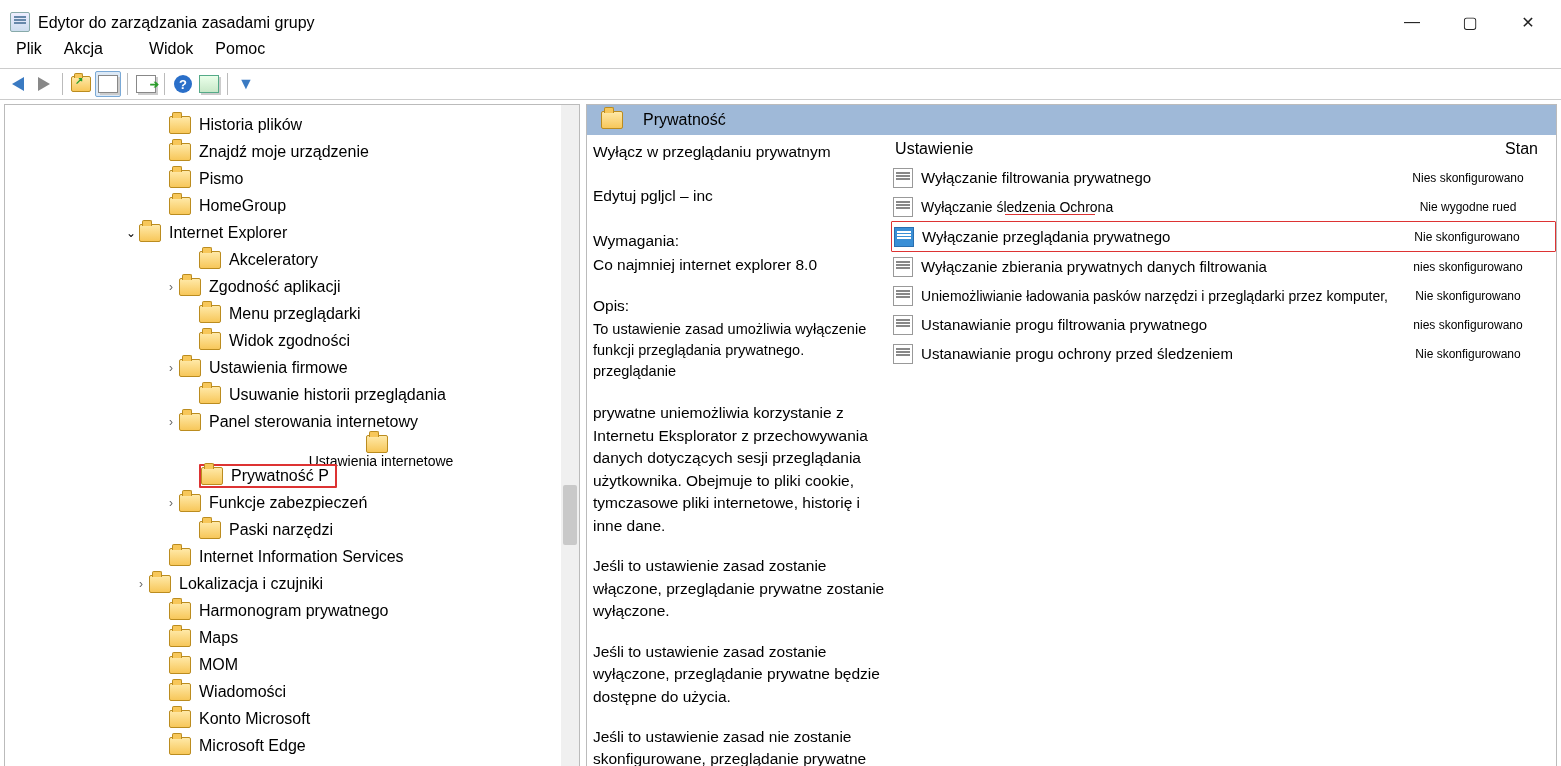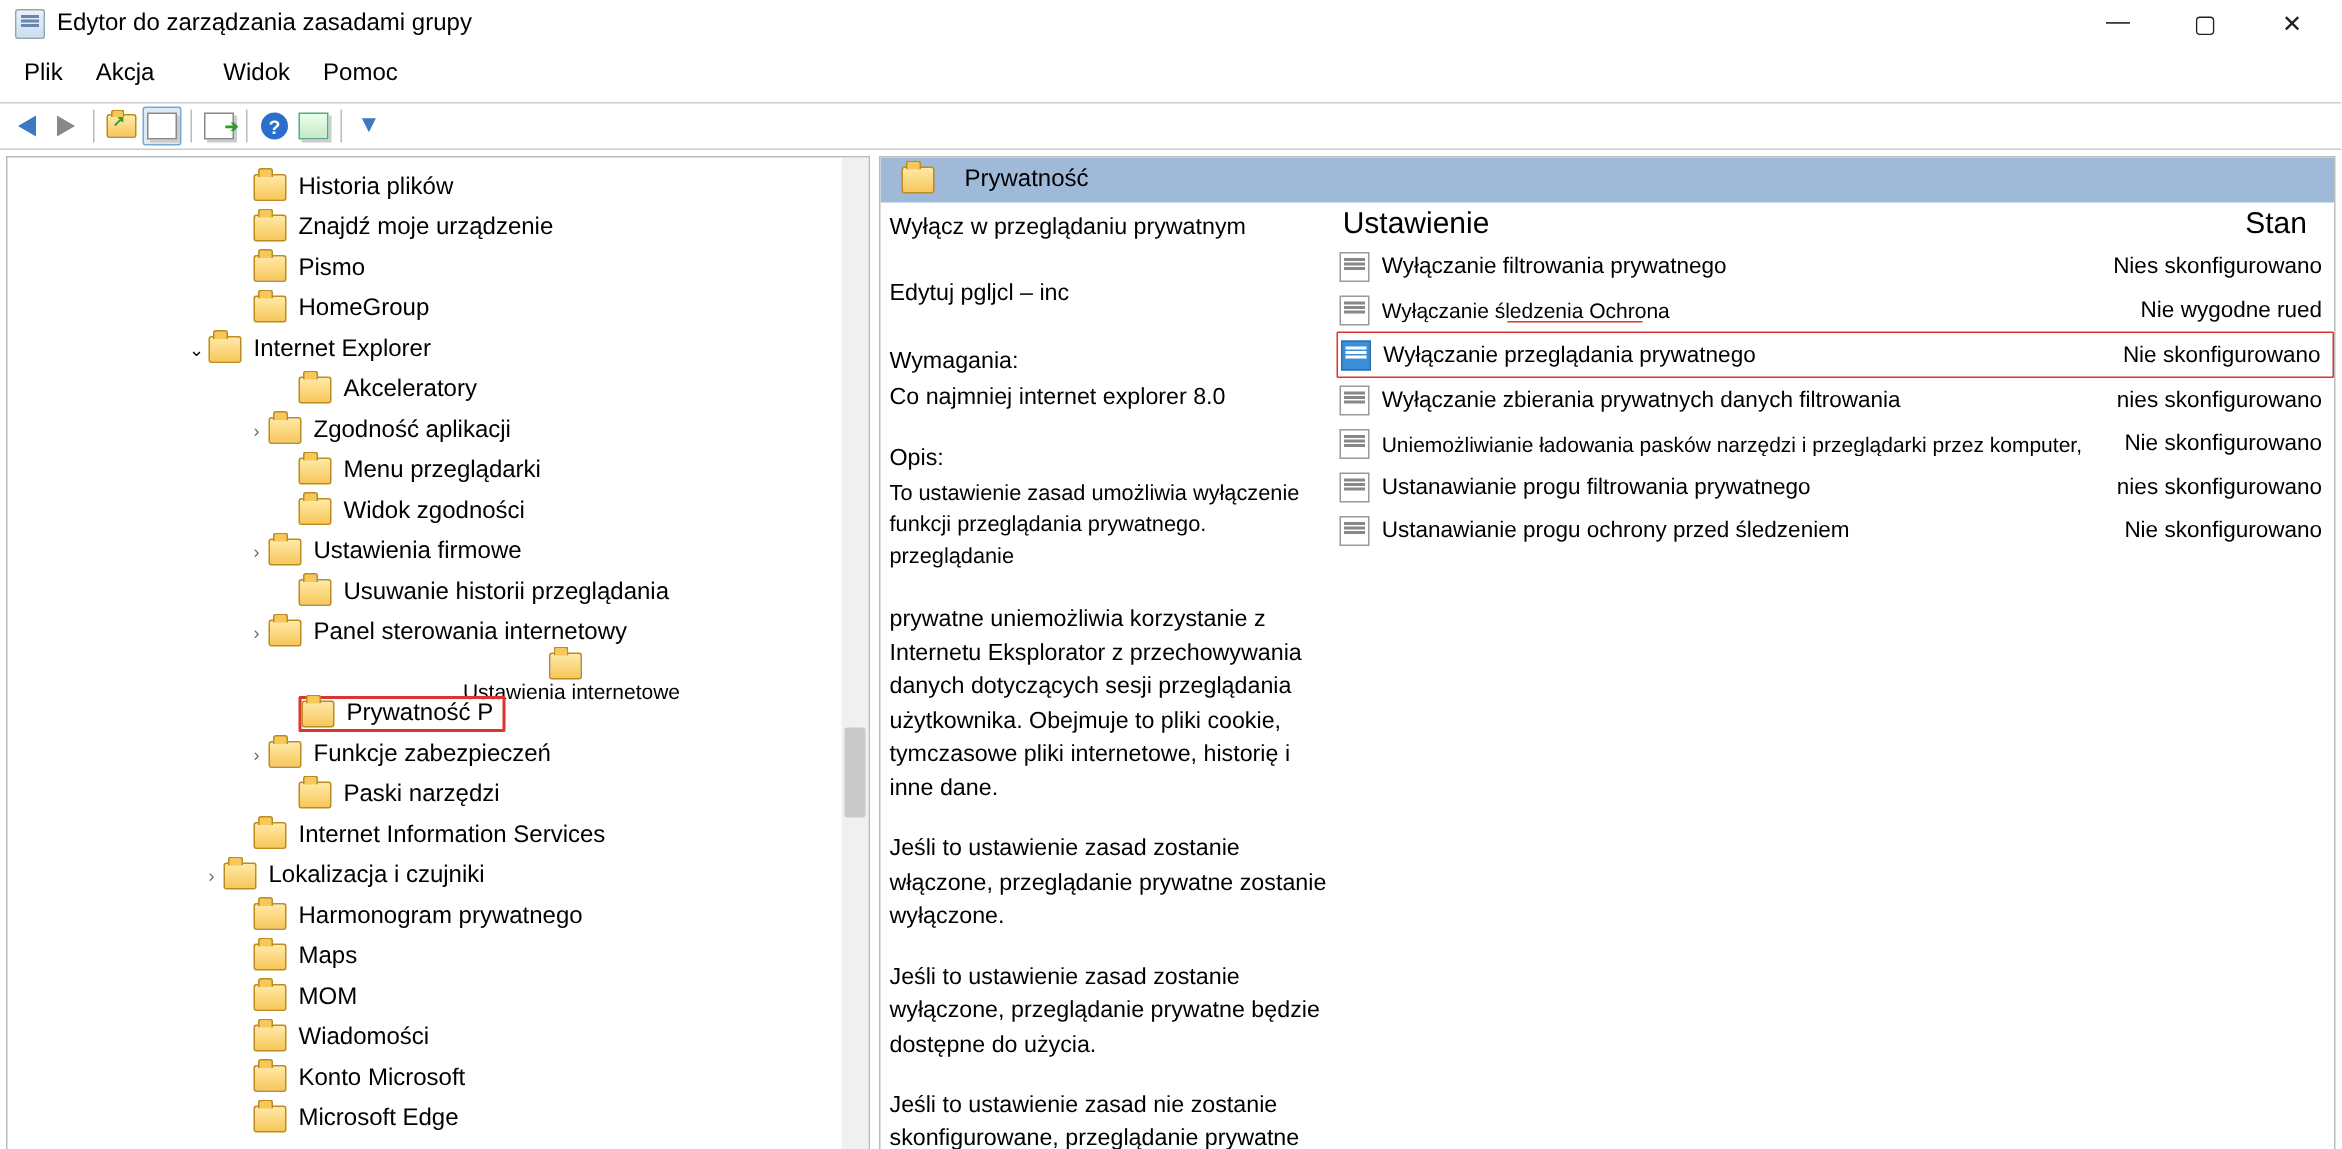--- a/index.html
+++ b/index.html
@@ -1,16 +1,16 @@
 <!DOCTYPE html>
 <html><head>
 <meta charset="utf-8">
 <style>
 html,body{margin:0;padding:0;font-family:"Segoe UI",Tahoma,sans-serif;font-size:15px;color:#000;background:#fff;width:1561px;height:766px;overflow:hidden}
-.titlebar{display:flex;align-items:center;height:32px;padding:0 6px}
+.titlebar{display:flex;align-items:flex-end;height:32px;padding:0 6px}
 .titlebar .app-icon{width:18px;height:18px;margin:0 8px 0 4px;background:linear-gradient(#eef,#cde);border:1px solid #8aa;border-radius:2px;position:relative}
 .titlebar .app-icon::after{content:"";position:absolute;left:3px;top:3px;right:3px;height:2px;background:#68a;box-shadow:0 3px 0 #68a,0 6px 0 #68a}
 .titlebar .title{font-size:16px}
 .titlebar .controls{margin-left:auto;display:flex;gap:28px;padding-right:12px}
 .titlebar .controls span{width:30px;text-align:center;font-size:16px;color:#222}
 .menubar{display:flex;gap:0;padding:4px 4px 6px 8px;font-size:16px}
 .menubar span{padding:4px 14px 4px 8px}
 .toolbar{display:flex;align-items:center;height:30px;border-top:1px solid #ccc;border-bottom:1px solid #ccc;padding:0 6px;gap:2px}
 .tb-btn{width:24px;height:24px;display:flex;align-items:center;justify-content:center;border-radius:2px}
 .tb-sep{width:1px;height:22px;background:#bbb;margin:0 4px}
@@ -33,30 +33,30 @@
 .tree-label{font-size:16px}
 .sel-box{border:2px solid #d33;border-radius:1px;padding:1px 6px 1px 0}
 .vscroll{position:absolute;right:0;top:0;bottom:0;width:18px;background:#f0f0f0}
 .vscroll .thumb{position:absolute;left:2px;right:2px;top:380px;height:60px;background:#c9c9c9;border-radius:2px}
 .right-pane{flex:1;border:1px solid #bbb;margin-left:6px;display:flex;flex-direction:column;overflow:hidden}
 .rp-header{background:#9fb9d8;display:flex;align-items:center;height:30px;padding-left:14px;gap:12px;font-size:16px}
 .rp-body{flex:1;display:flex;overflow:hidden}
 .rp-desc{width:320px;padding:6px 4px 6px 6px;font-size:15.5px;line-height:1.45}
 .rp-desc p{margin:0 0 18px 0}
 .rp-list{flex:1;position:relative}
-.rp-list-header{display:flex;height:28px;align-items:center;font-size:20px;padding-right:10px}
+.rp-list-header{display:flex;height:28px;align-items:center;font-size:16px;padding-right:10px}
 .rp-list-header .col-set{flex:1;padding-left:4px}
 .rp-list-header .col-stan{width:150px;text-align:right;padding-right:8px}
 .rp-row{display:flex;align-items:center;height:29px;font-size:15px;padding-left:2px}
 .rp-row .ricon{width:18px;height:18px;border:1px solid #999;background:#fff;margin-right:8px;flex-shrink:0;position:relative}
 .rp-row .ricon::after{content:"";position:absolute;left:2px;top:3px;right:2px;height:2px;background:#888;box-shadow:0 3px 0 #888,0 6px 0 #888}
 .rp-row .ricon.blue{background:#3a8fd6;border-color:#2a6fb0}
 .rp-row .ricon.blue::after{background:#fff;box-shadow:0 3px 0 #fff,0 6px 0 #fff}
 .rp-row .rtext{flex:1;white-space:nowrap;overflow:hidden;text-overflow:ellipsis}
-.rp-row .rstate{width:160px;text-align:right;padding-right:8px;font-size:15px}
+.rp-row .rstate{width:160px;text-align:center;padding-right:8px;font-size:12px}
 .rp-row.annot{position:relative}
 .rp-row.annot .underline{position:absolute;left:114px;width:90px;border-bottom:1px solid #d33;bottom:6px}
 .rp-row.boxed{border:1.5px solid #d33;border-radius:1px}
 .small{font-size:14px}
 </style>
 </head>
 <body>
 
 <div class="titlebar">
   <div class="app-icon"></div>

